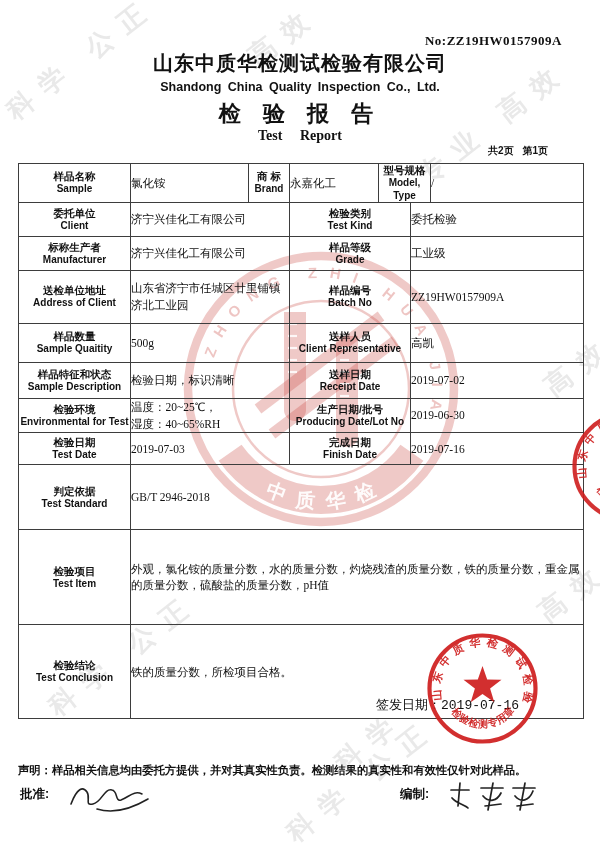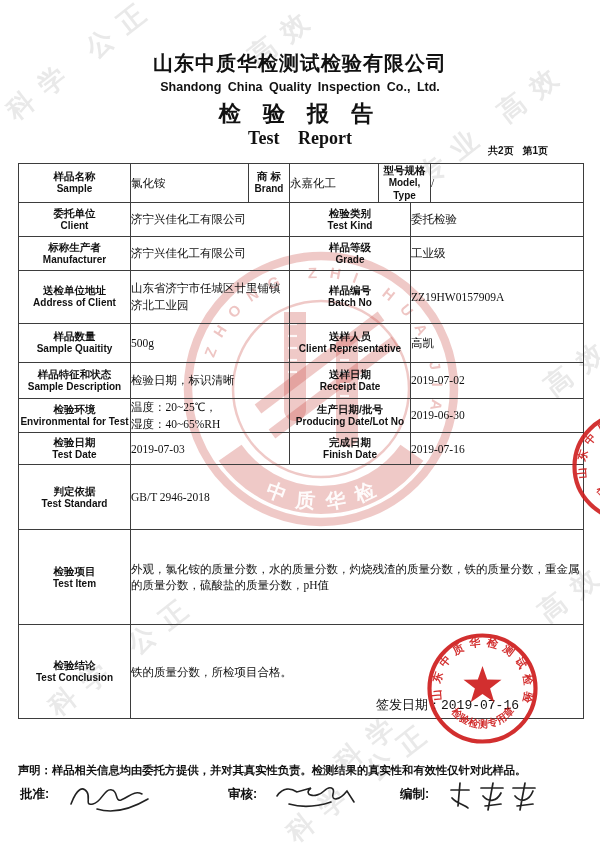--- a/index.html
+++ b/index.html
@@ -11,21 +11,21 @@
   
   .report-no{position:absolute;top:33px;right:38px;font-family:"Liberation Serif",serif;
              font-weight:bold;font-size:13px;letter-spacing:0.5px;}
   .company-cn{position:absolute;top:50px;left:0;width:100%;text-align:center;
               font-weight:bold;font-size:20px;letter-spacing:1px;}
   .company-en{position:absolute;top:80px;left:0;width:100%;text-align:center;
               font-weight:bold;font-size:12.5px;word-spacing:3px;}
   .title-cn{position:absolute;top:99px;left:0;width:100%;text-align:center;
             font-weight:bold;font-size:22px;letter-spacing:8px;}
   .title-en{position:absolute;top:128px;left:0;width:100%;text-align:center;
-            font-family:"Liberation Serif",serif;font-weight:bold;font-size:18px;word-spacing:14px;}
+            font-family:"Liberation Serif",serif;font-weight:bold;font-size:14px;word-spacing:14px;}
   .page-info{position:absolute;top:144px;right:52px;font-weight:bold;font-size:10px;word-spacing:6px;}
   
   table.report{position:absolute;left:18px;top:163px;width:565px;border-collapse:collapse;table-layout:fixed;}
   table.report td{border:1px solid #3d3d3d;padding:0;vertical-align:middle;overflow:hidden;}
   td.lbl{text-align:center;font-weight:bold;font-size:10.5px;line-height:1.25;}
   td.lbl .en{font-size:10px;}
   td.val{font-family:"Liberation Serif",serif;font-size:11.5px;padding:2px 5px;line-height:1.45;text-align:left;}
   td.val-top{vertical-align:top;padding-top:10px;position:relative;}
   .issue-date{position:absolute;left:245px;top:72px;font-family:Liberation Mono, monospace;font-size:13px;}
   
@@ -83,20 +83,21 @@
         <path d="M164 152 h9"></path>
     </g>
 
     <path d="M54.1 208.7 A111 111 0 0 0 235.9 208.7" fill="none" stroke="rgba(203,75,68,0.30)" stroke-width="28"></path>
     <path id="wmArcBand" d="M47.5 213.3 A119 119 0 0 0 242.5 213.3" fill="none"></path>
     <text font-size="20" font-weight="bold" fill="rgba(255,255,255,0.92)" letter-spacing="12">
       <textPath href="#wmArcBand" startOffset="56">中质华检</textPath>
     </text>
   </svg>
 
+  <div class="report-no">No:ZZ19HW0157909A</div>
   <div class="company-cn">山东中质华检测试检验有限公司</div>
   <div class="company-en">Shandong China Quality Inspection Co., Ltd.</div>
   <div class="title-cn">检 验 报 告</div>
   <div class="title-en">Test Report</div>
   <div class="page-info">共2页 第1页</div>
 
   <table class="report">
     <colgroup>
       <col style="width:112px">
         <col style="width:118px">
@@ -269,29 +270,20 @@
   <div class="sig" style="left:20px">
     <span class="sig-label">批准:</span>
     <svg class="sig-ink" width="92" height="40" viewBox="0 0 92 40">
       <g fill="none" stroke="#222" stroke-width="1.6" stroke-linecap="round">
         <path d="M8 26 C14 10 20 8 24 14 C28 20 21 28 30 26 C39 24 41 10 49 12 C55 13 52 24 58 22 C66 19 71 12 79 16"></path>
         <path d="M34 31 C50 36 68 31 85 21"></path>
       </g>
     </svg>
   </div>
 
-  <div class="sig" style="left:228px">
-    <span class="sig-label">审核:</span>
-    <svg class="sig-ink" width="88" height="36" viewBox="0 0 88 36">
-      <g fill="none" stroke="#222" stroke-width="1.6" stroke-linecap="round">
-        <path d="M6 18 C12 9 20 10 26 14 L40 10 C31 17 45 21 53 13 C59 7 64 10 62 16 C60 23 68 23 76 13 L83 24"></path>
-        <path d="M18 26 C32 30 48 28 60 24"></path>
-      </g>
-    </svg>
-  </div>
 
   <div class="sig" style="left:400px">
     <span class="sig-label">编制:</span>
     <svg class="sig-ink" width="100" height="40" viewBox="0 0 100 40">
       <g fill="none" stroke="#222" stroke-width="1.7" stroke-linecap="round">
         <path d="M8 12 L26 12 M17 5 L15 28 M9 20 C14 26 21 26 25 30"></path>
         <path d="M38 10 L60 10 M50 5 L45 32 M40 18 C46 25 54 23 58 15 M42 28 L58 26"></path>
         <path d="M70 10 L92 10 M82 5 L77 32 M72 18 C78 25 86 23 90 13 M74 28 L90 26"></path>
       </g>
     </svg>

